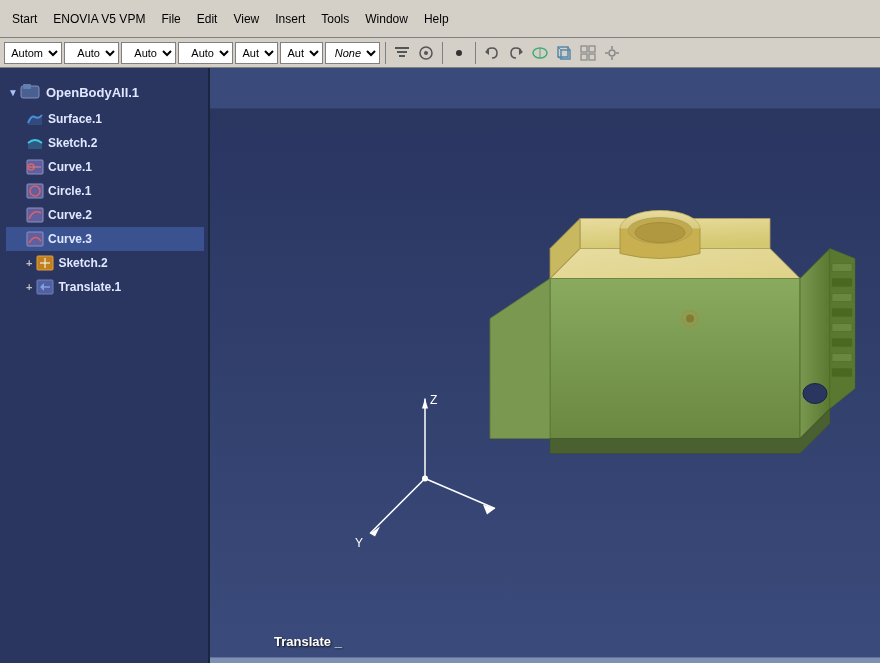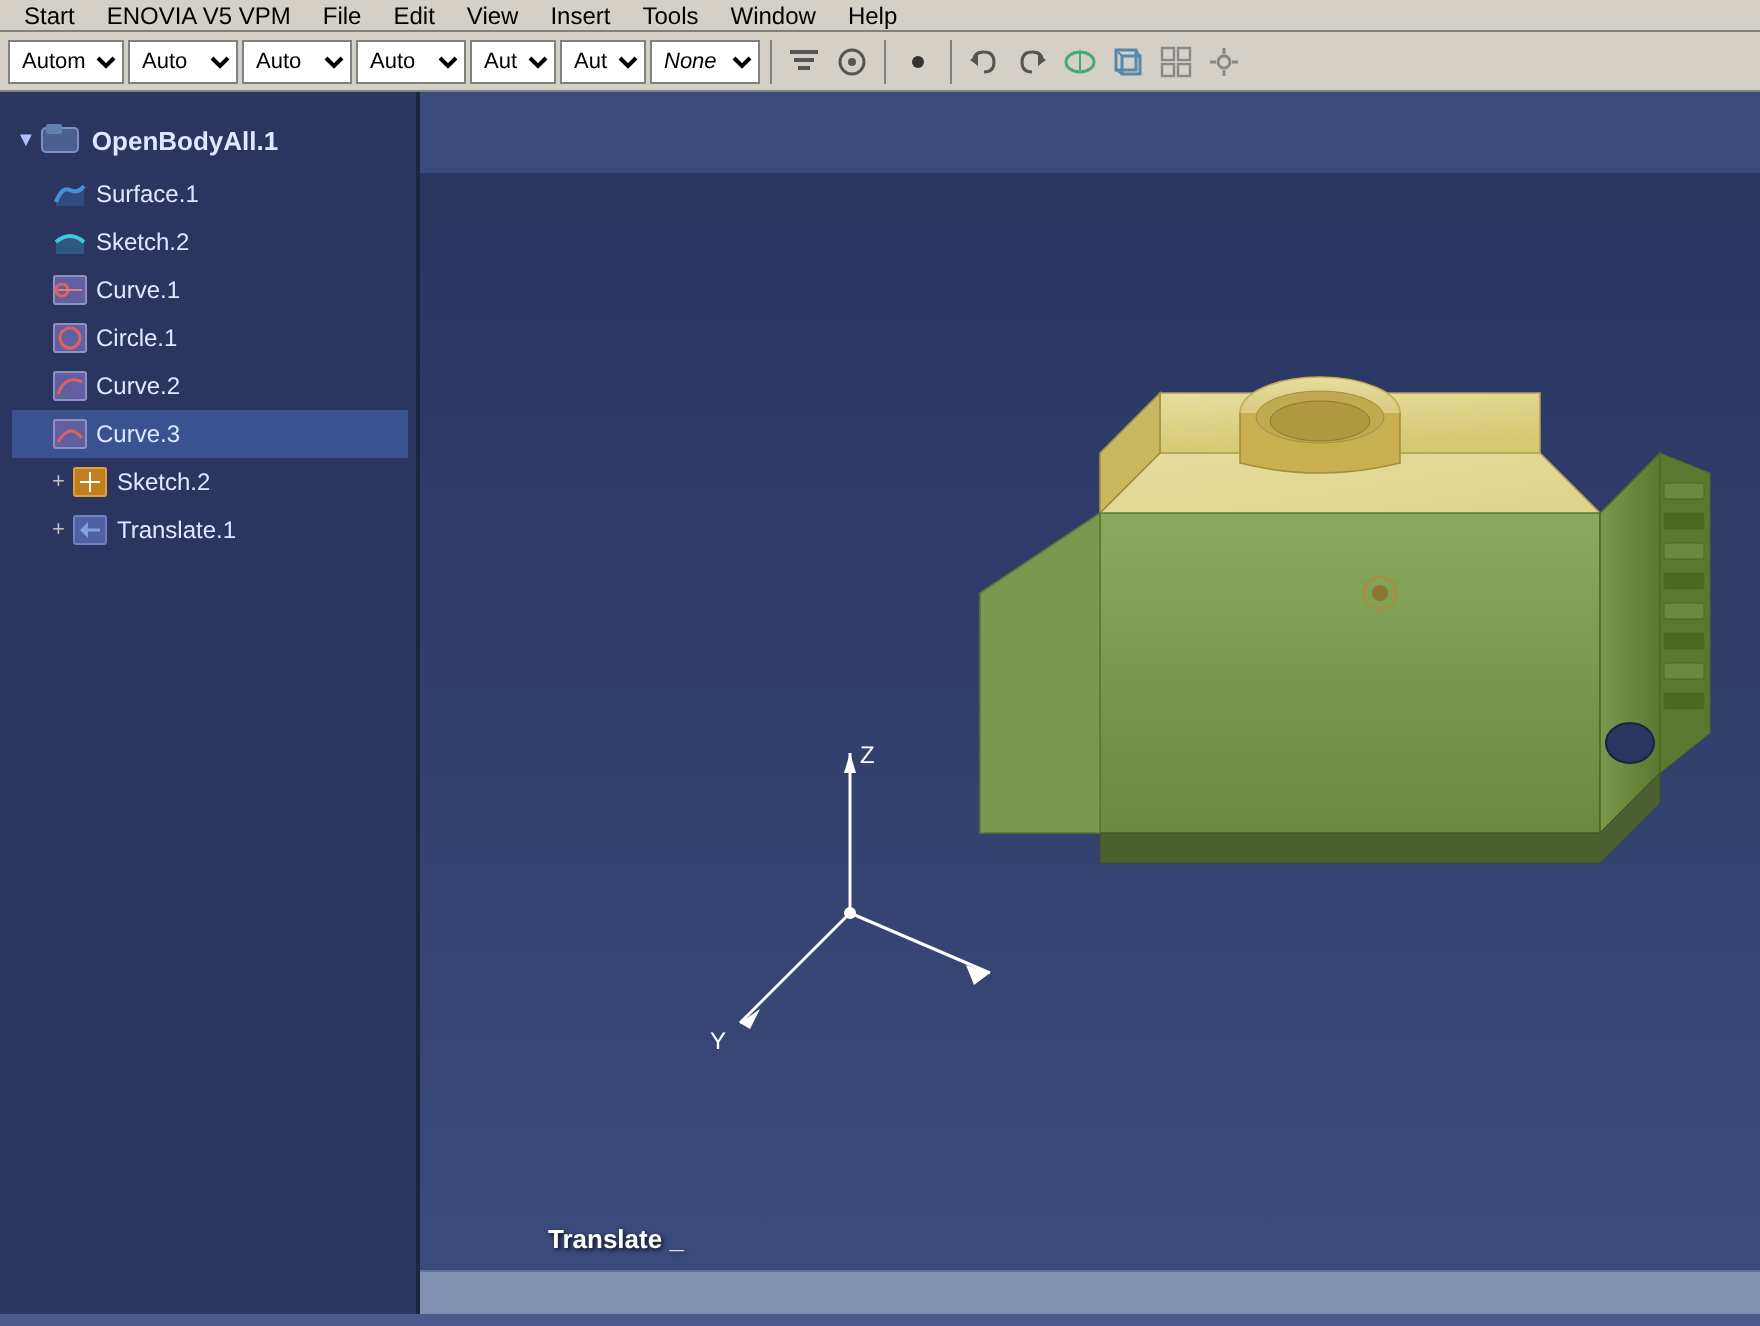--- a/index.html
+++ b/index.html
@@ -1,21 +1,21 @@
 <!DOCTYPE html>
 <html><head>
   <meta charset="utf-8">
   <style>
     * { margin: 0; padding: 0; box-sizing: border-box; }
     body { width: 880px; height: 663px; overflow: hidden; font-family: 'Segoe UI', Tahoma, Arial, sans-serif; font-size: 12px; background: #4a5a8a; }
 
     
     .menu-bar {
       background: #d4d0c8;
-      height: 16px;
+      height: 38px;
       display: flex;
       align-items: center;
       padding: 0 4px;
       border-bottom: 1px solid #808080;
     }
     .menu-item {
       padding: 2px 8px;
       cursor: pointer;
       color: #000;
       font-size: 12px;
@@ -34,20 +34,21 @@
     .toolbar-dropdown {
       height: 22px;
       font-size: 11px;
       background: #fff;
       border: 1px solid #808080;
       padding: 0 2px;
       display: flex;
       align-items: center;
       cursor: pointer;
       min-width: 55px;
+      text-align: right;
     }
     .toolbar-sep { width: 1px; height: 22px; background: #808080; margin: 0 3px; }
     .toolbar-icon {
       width: 22px;
       height: 22px;
       display: flex;
       align-items: center;
       justify-content: center;
       cursor: pointer;
       border: 1px solid transparent;
@@ -97,21 +98,21 @@
       color: #e0e8ff;
       font-size: 13px;
       font-weight: bold;
       padding: 6px 2px 4px 2px;
     }
     .expand-icon {
       font-size: 10px;
       margin-right: 2px;
       color: #aac0ff;
     }
-    .indent-1 { padding-left: 20px; }
+    .indent-1 { padding-left: 20px; font-weight: bold; }
 
     
     .viewport {
       flex: 1;
       background: #3a4a7a;
       position: relative;
       overflow: hidden;
     }
 
     

